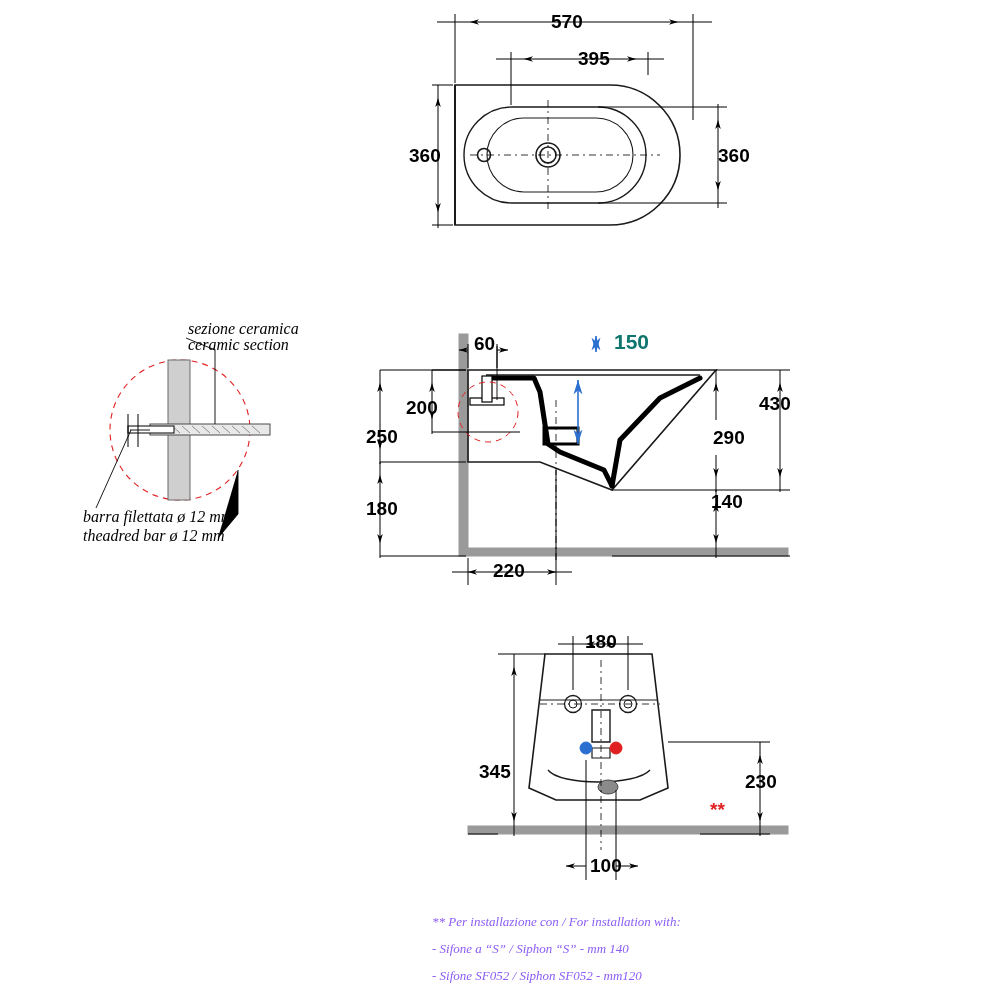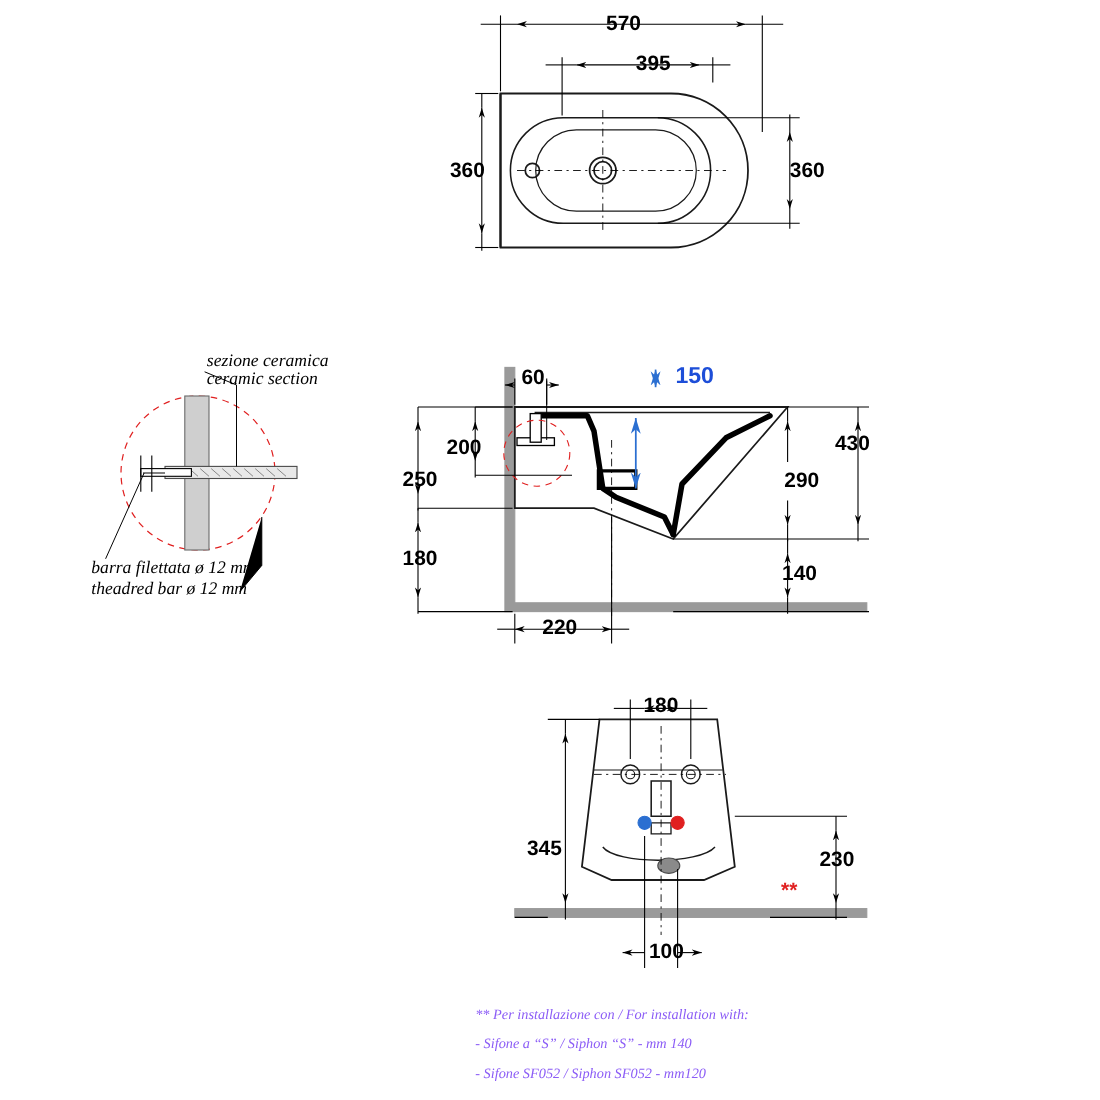--- a/index.html
+++ b/index.html
@@ -30,21 +30,21 @@
     white-space: nowrap;
     line-height: 1;
   }
   .lbl.small {
     font-size: 16px;
     font-weight: normal;
     font-style: italic;
     font-family: "Liberation Serif", serif;
   }
   .lbl.blue {
-    color: #1d4ed8;
+    color: #0f766e;
   }
   .lbl.red {
     color: #e02020;
     font-weight: bold;
   }
   .note {
     position: absolute;
     color: #8b5cf6;
     font-family: "Liberation Serif", serif;
     font-style: italic;
@@ -267,21 +267,21 @@
 <div class="lbl small" style="left:83px; top:509px;">barra filettata ø 12 mm</div>
 <div class="lbl small" style="left:83px; top:528px;">theadred bar ø 12 mm</div>
 
 <div class="lbl" style="left:474px; top:334px;">60</div>
 <div class="lbl blue" style="left:614px; top:331px; font-size:21px;">150</div>
 <div class="lbl" style="left:406px; top:398px;">200</div>
 <div class="lbl" style="left:366px; top:427px;">250</div>
 <div class="lbl" style="left:366px; top:499px;">180</div>
 <div class="lbl" style="left:759px; top:394px;">430</div>
 <div class="lbl" style="left:713px; top:428px;">290</div>
-<div class="lbl" style="left:711px; top:512px;">140</div>
+<div class="lbl" style="left:711px; top:492px;">140</div>
 <div class="lbl" style="left:493px; top:561px;">220</div>
 
 <div class="lbl" style="left:585px; top:632px;">180</div>
 <div class="lbl" style="left:479px; top:762px;">345</div>
 <div class="lbl" style="left:745px; top:772px;">230</div>
 <div class="lbl" style="left:590px; top:856px;">100</div>
 <div class="lbl red" style="left:710px; top:800px;">**</div>
 
 <div class="note" style="left:432px; top:912px;">** Per installazione con / For installation with:</div>
 <div class="note" style="left:432px; top:939px;">- Sifone a “S” / Siphon “S” - mm 140</div>

